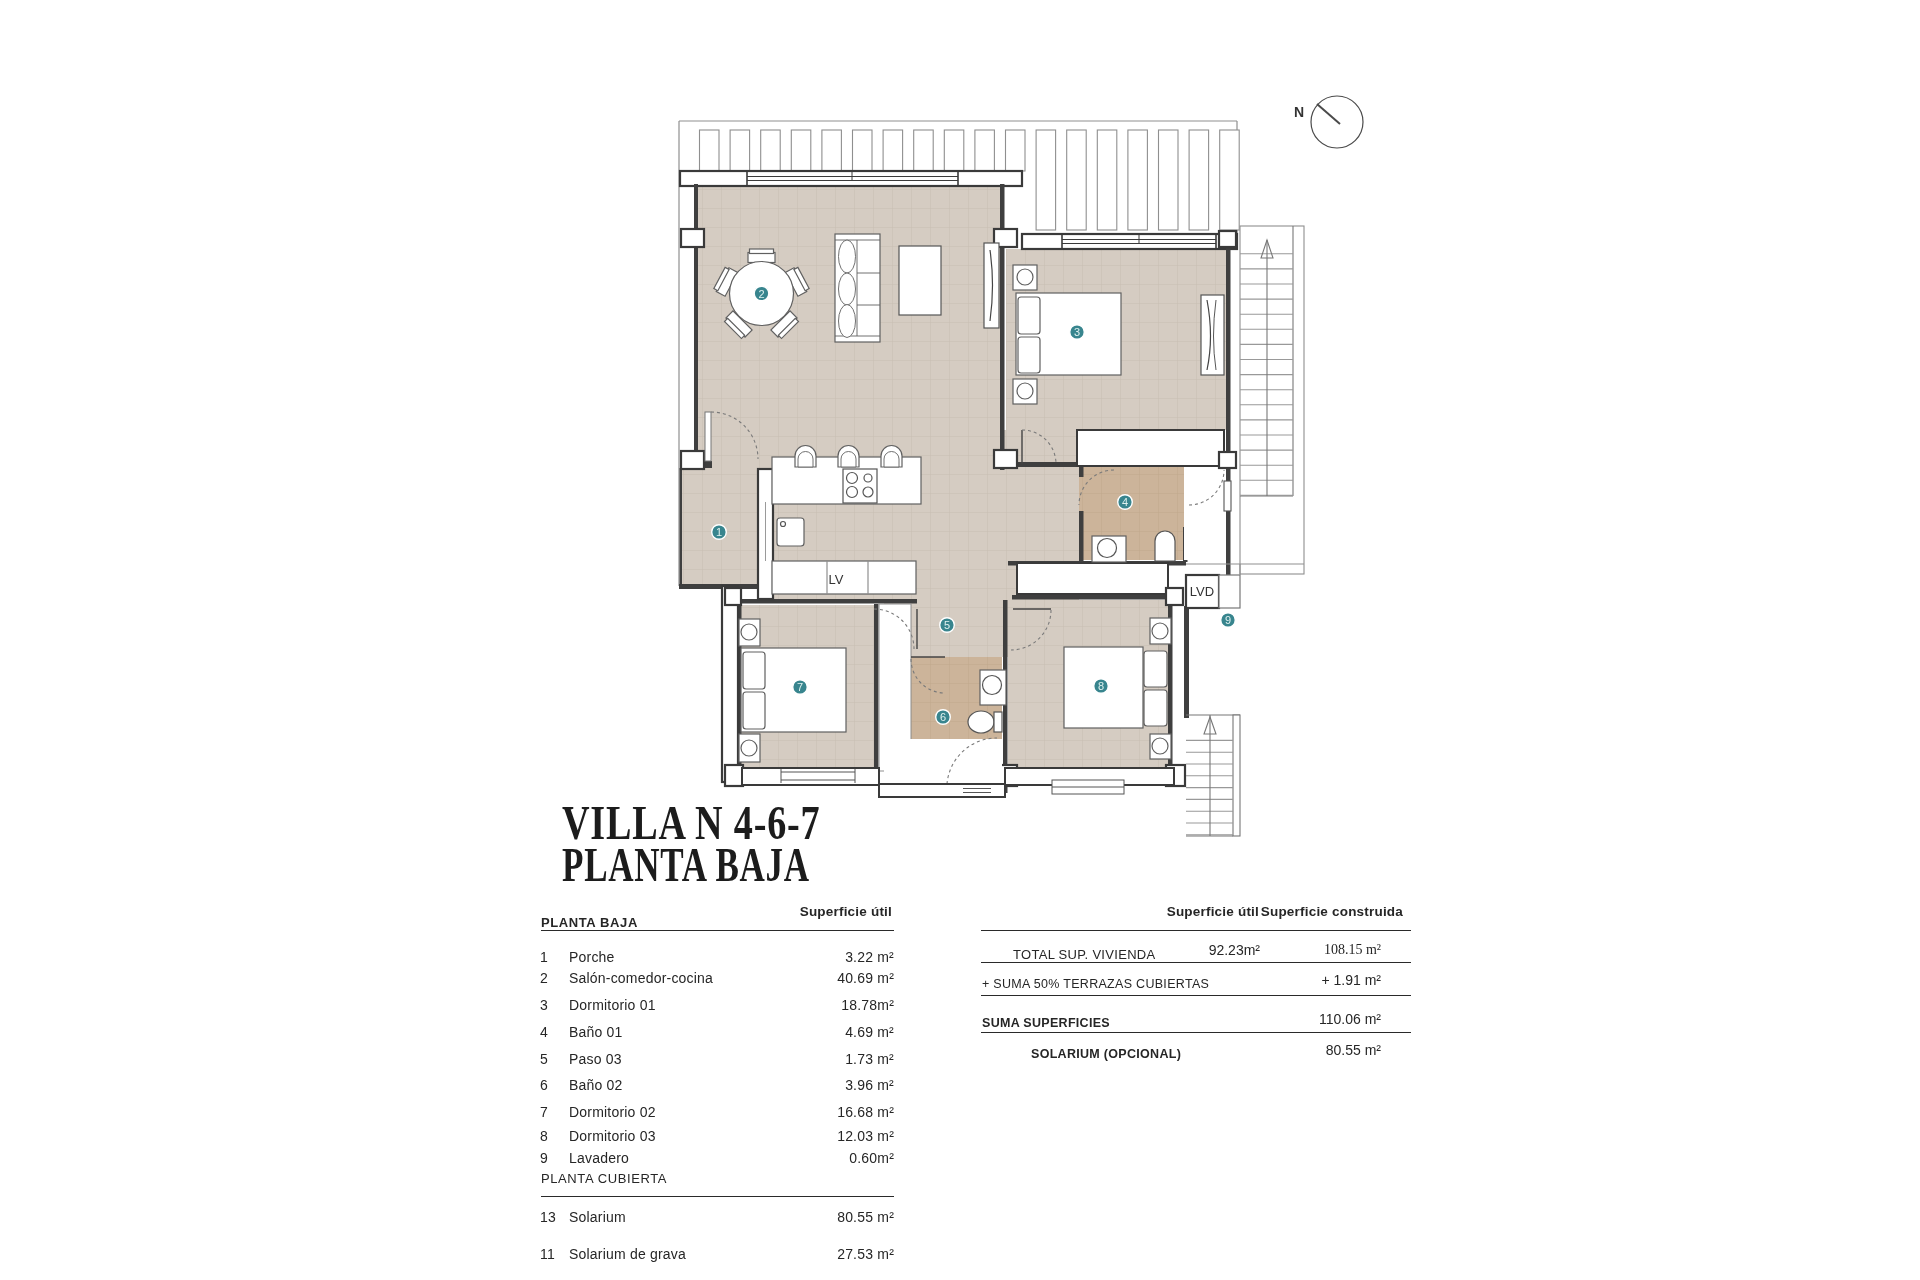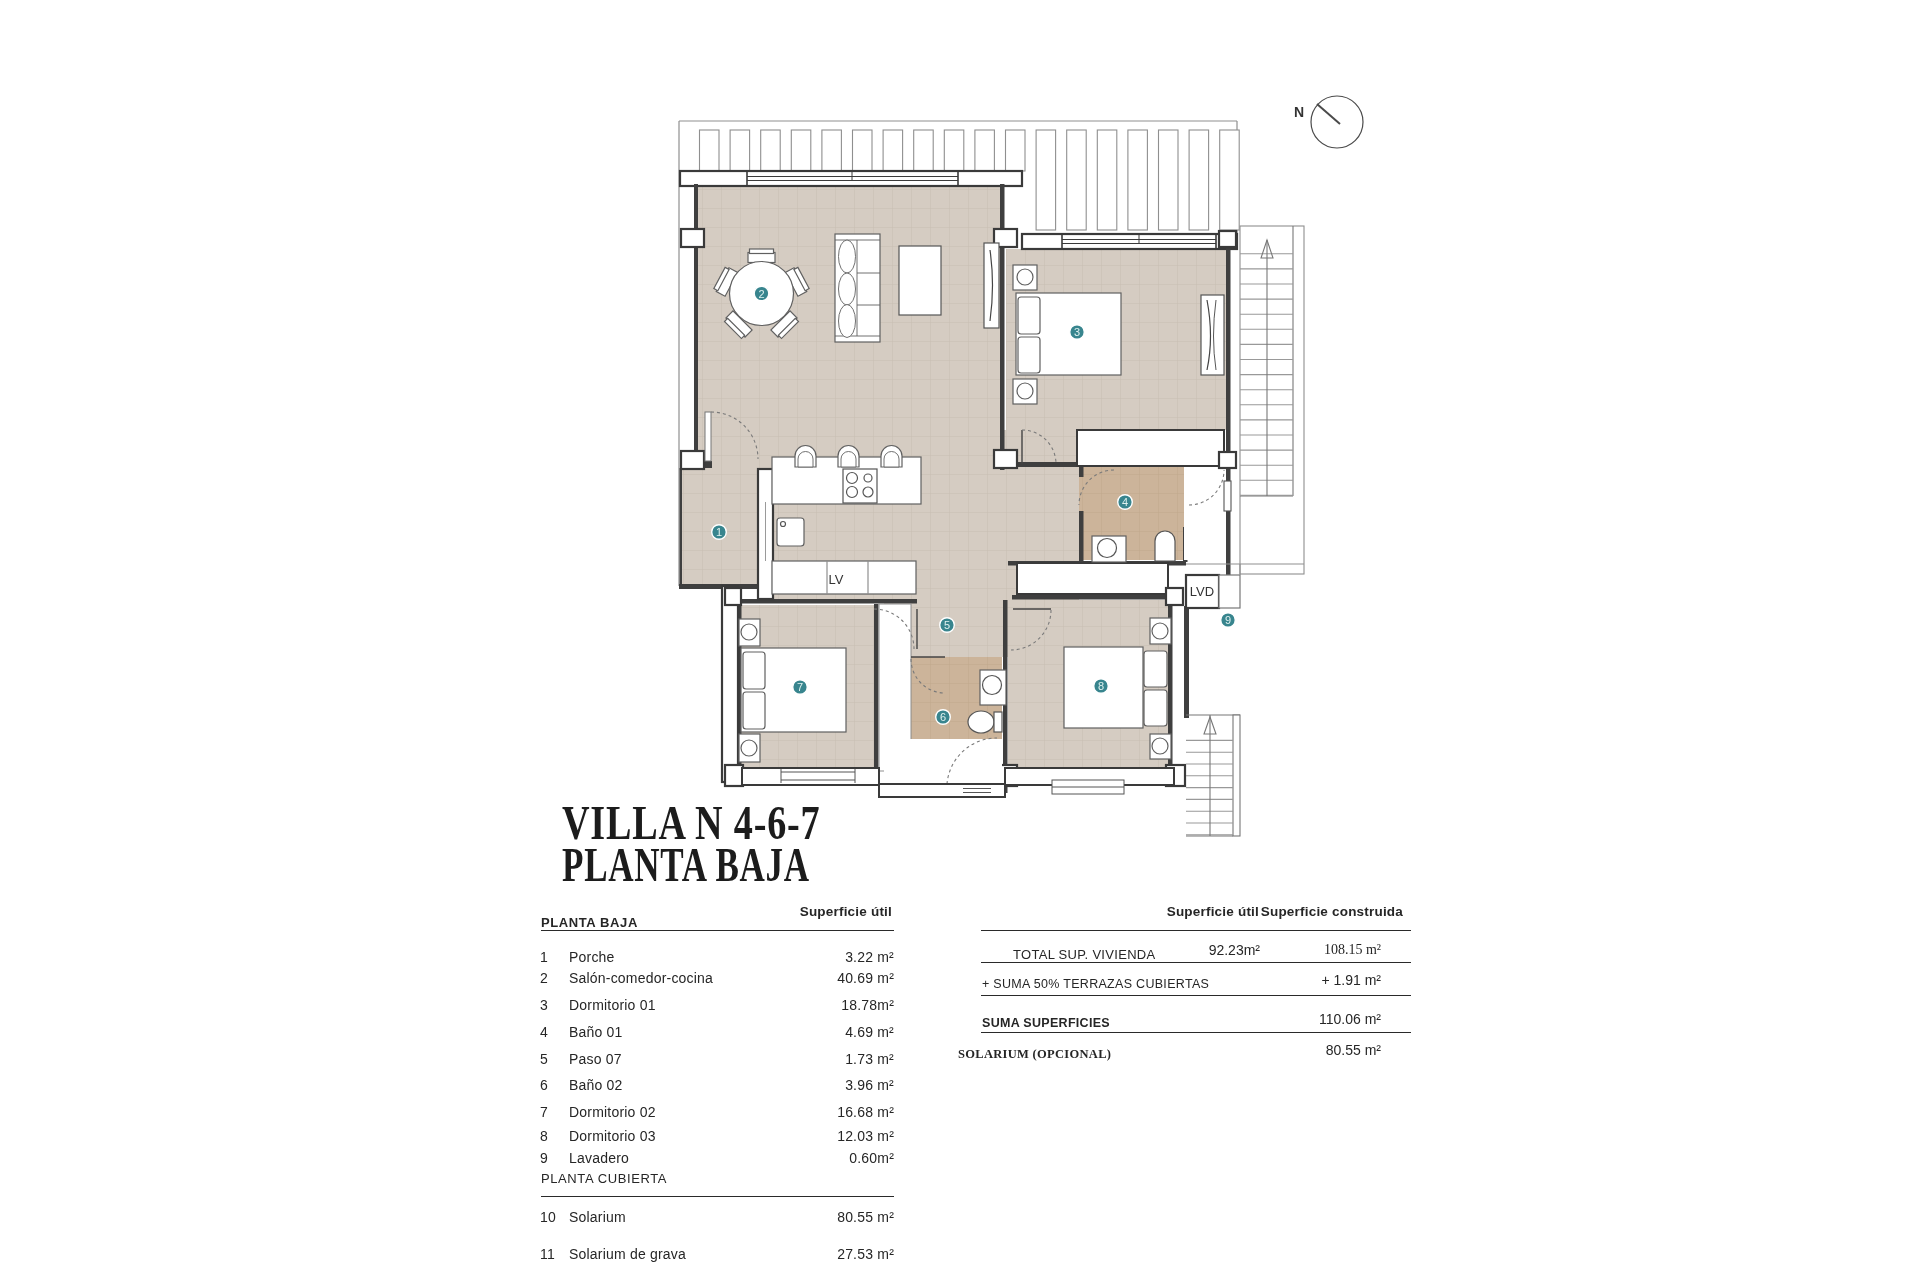--- a/index.html
+++ b/index.html
@@ -373,21 +373,21 @@
         <span style="position:absolute;left:29px">Dormitorio 01</span>
         <span style="position:absolute;right:0">18.78m²</span>
       </div>
       <div class="t" style="left:540px;top:1023.5px;width:354px;height:18px;font-size:14px;letter-spacing:0.2px;">
         <span style="position:absolute;left:0">4</span>
         <span style="position:absolute;left:29px">Baño 01</span>
         <span style="position:absolute;right:0">4.69 m²</span>
       </div>
       <div class="t" style="left:540px;top:1050.5px;width:354px;height:18px;font-size:14px;letter-spacing:0.2px;">
         <span style="position:absolute;left:0">5</span>
-        <span style="position:absolute;left:29px">Paso 07</span>
+        <span style="position:absolute;left:29px">Paso 03</span>
         <span style="position:absolute;right:0">1.73 m²</span>
       </div>
       <div class="t" style="left:540px;top:1077px;width:354px;height:18px;font-size:14px;letter-spacing:0.2px;">
         <span style="position:absolute;left:0">6</span>
         <span style="position:absolute;left:29px">Baño 02</span>
         <span style="position:absolute;right:0">3.96 m²</span>
       </div>
       <div class="t" style="left:540px;top:1103.5px;width:354px;height:18px;font-size:14px;letter-spacing:0.2px;">
         <span style="position:absolute;left:0">7</span>
         <span style="position:absolute;left:29px">Dormitorio 02</span>
@@ -399,21 +399,21 @@
         <span style="position:absolute;right:0">12.03 m²</span>
       </div>
       <div class="t" style="left:540px;top:1149.5px;width:354px;height:18px;font-size:14px;letter-spacing:0.2px;">
         <span style="position:absolute;left:0">9</span>
         <span style="position:absolute;left:29px">Lavadero</span>
         <span style="position:absolute;right:0">0.60m²</span>
       </div>
       <div class="t" style="left:541px;top:1171px;font-size:13px;font-weight:normal;letter-spacing:0.6px;">PLANTA CUBIERTA</div>
       <div class="abs" style="left:541px;top:1195.5px;width:353px;height:1.4px;background:#2a2a2a"></div>
       <div class="t" style="left:540px;top:1209px;width:354px;height:18px;font-size:14px;letter-spacing:0.2px;">
-        <span style="position:absolute;left:0">10</span>
+        <span style="position:absolute;left:0">13</span>
         <span style="position:absolute;left:29px">Solarium</span>
         <span style="position:absolute;right:0">80.55 m²</span>
       </div>
       <div class="t" style="left:540px;top:1246px;width:354px;height:18px;font-size:14px;letter-spacing:0.2px;">
         <span style="position:absolute;left:0">11</span>
         <span style="position:absolute;left:29px">Solarium de grava</span>
         <span style="position:absolute;right:0">27.53 m²</span>
       </div>
     </div>
 
@@ -424,17 +424,17 @@
       <div class="t" style="left:1013px;top:947px;font-size:13px;font-weight:normal;letter-spacing:0.3px;">TOTAL SUP. VIVIENDA</div>
       <div class="t" style="right:660px;top:942px;font-size:14px;">92.23m²</div>
       <div class="t" style="right:539px;top:942px;font-size:14px;font-family:Liberation Serif, serif;">108.15 m²</div>
       <div class="abs" style="left:981px;top:962px;width:430px;height:1.2px;background:#2a2a2a"></div>
       <div class="t" style="left:982px;top:977px;font-size:12.5px;font-weight:normal;letter-spacing:0.3px;">+ SUMA 50% TERRAZAS CUBIERTAS</div>
       <div class="t" style="right:539px;top:972px;font-size:14px;">+ 1.91 m²</div>
       <div class="abs" style="left:981px;top:994.5px;width:430px;height:1.2px;background:#2a2a2a"></div>
       <div class="t" style="left:982px;top:1016px;font-size:12.5px;font-weight:bold;letter-spacing:0.3px;">SUMA SUPERFICIES</div>
       <div class="t" style="right:539px;top:1011px;font-size:14px;">110.06 m²</div>
       <div class="abs" style="left:981px;top:1032px;width:430px;height:1.2px;background:#2a2a2a"></div>
-      <div class="t" style="left:958px;top:1047px;font-size:12.5px;font-weight:bold;letter-spacing:0.3px;font-family:Liberation Serif, serif;">SOLARIUM (OPCIONAL)</div>
+      <div class="t" style="left:1031px;top:1047px;font-size:12.5px;font-weight:bold;letter-spacing:0.3px;">SOLARIUM (OPCIONAL)</div>
       <div class="t" style="right:539px;top:1042px;font-size:14px;">80.55 m²</div>
     </div>
 
 </div>
 
 </body></html>

